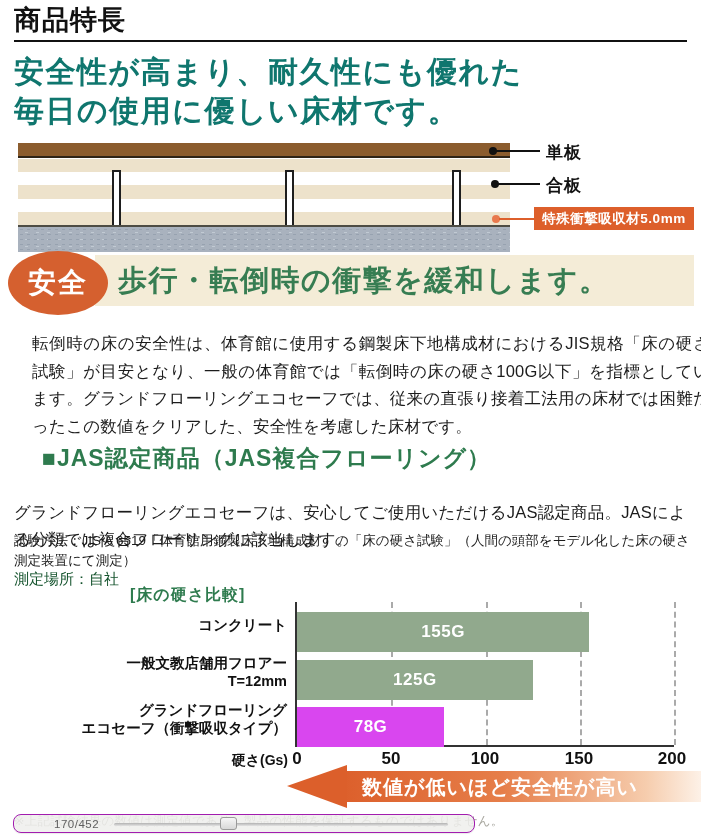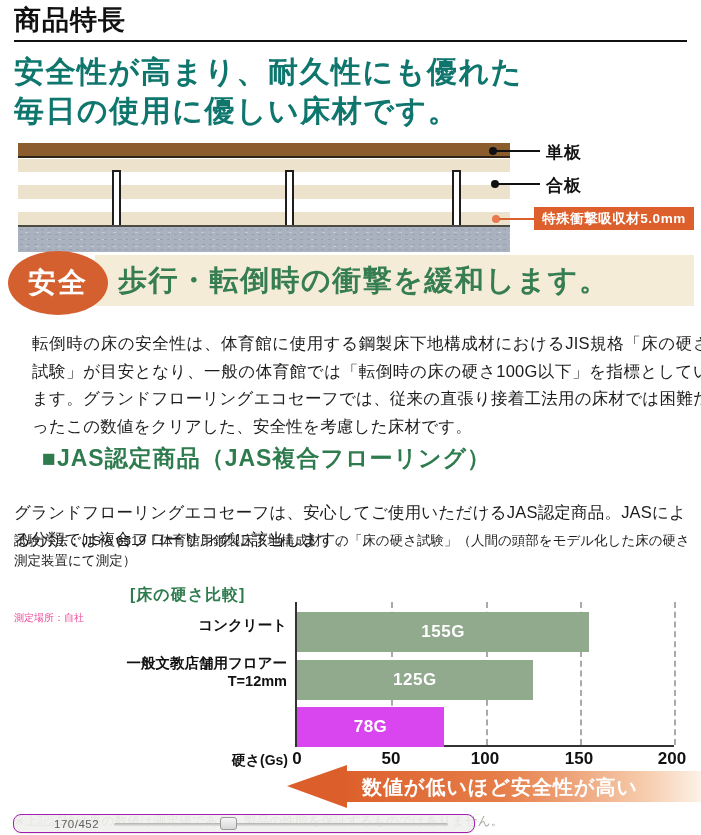--- a/index.html
+++ b/index.html
@@ -38,21 +38,21 @@
   .safety-band{position:absolute;left:95px;top:255px;width:599px;height:51px;background:#f4ecd7;}
   .safety-badge{position:absolute;left:8px;top:251px;width:100px;height:64px;border-radius:50%;background:#d5602f;
     color:#fff;font-size:28px;font-weight:bold;display:flex;align-items:center;justify-content:center;letter-spacing:2px;}
   .safety-statement{position:absolute;left:118px;top:261px;font-size:29px;font-weight:bold;color:#377d52;letter-spacing:1.5px;}
   
   .body-par{position:absolute;left:14px;top:330px;width:678px;font-size:16.5px;line-height:27.5px;color:#1c1c1c;
     text-align:justify;letter-spacing:0.2px;margin-left:18px;}
   .jas-heading{position:absolute;left:14px;top:443px;font-size:23px;font-weight:bold;color:#2e7b4e;letter-spacing:1px;margin-left:28px;}
   .jas-body{position:absolute;left:14px;top:499px;width:678px;font-size:16.5px;line-height:27px;color:#1c1c1c;letter-spacing:0.2px;}
   .test-note{position:absolute;left:14px;top:531px;width:680px;font-size:13.5px;line-height:19.5px;color:#1c1c1c;}
-  .test-place{position:absolute;left:14px;top:570px;font-size:10px;color:#ec4899;margin-top:41px;}
+  .test-place{position:absolute;left:14px;top:570px;font-size:15px;color:#14532d;}
   
   .chart{position:absolute;left:0;top:585px;width:701px;height:178px;}
   .chart-title{position:absolute;left:130px;top:0;font-size:16px;font-weight:bold;color:#2e7b4e;letter-spacing:1px;}
   .plot{position:absolute;left:295px;top:17px;width:377px;height:143px;border-left:2px solid #333;border-bottom:2px solid #333;box-sizing:content-box;}
   .gridline{position:absolute;top:0;bottom:0;width:0;border-left:2px dashed #aaa;}
   .g25{left:25%;} .g50{left:50%;} .g75{left:75%;} .g100{left:100%;}
   .bar{position:absolute;left:0;height:40px;display:flex;align-items:center;justify-content:center;}
   .bar.b0{top:10px;} .bar.b1{top:58px;} .bar.b2{top:105px;}
   .bar-label{color:#fff;font-size:17px;font-weight:bold;letter-spacing:0.5px;}
   .cat{position:absolute;left:0;width:287px;text-align:right;font-weight:bold;color:#111;font-size:14.5px;line-height:17.5px;}
@@ -127,20 +127,24 @@
   <div class="chart">
     <div class="chart-title">[床の硬さ比較]</div>
 
     <div class="cat c0">
       <div>コンクリート</div>
     </div>
     <div class="cat c1">
       <div>一般文教店舗用フロアー</div>
       <div>T=12mm</div>
     </div>
+    <div class="cat c2">
+      <div>グランドフローリング</div>
+      <div>エコセーフ（衝撃吸収タイプ）</div>
+    </div>
 
     <div class="plot">
       <div class="gridline g25"></div>
       <div class="gridline g50"></div>
       <div class="gridline g75"></div>
       <div class="gridline g100"></div>
 
       <div class="bar b0" style="width: 77.5%; background: rgb(145, 169, 141);">
         <span class="bar-label">155G</span>
       </div>

